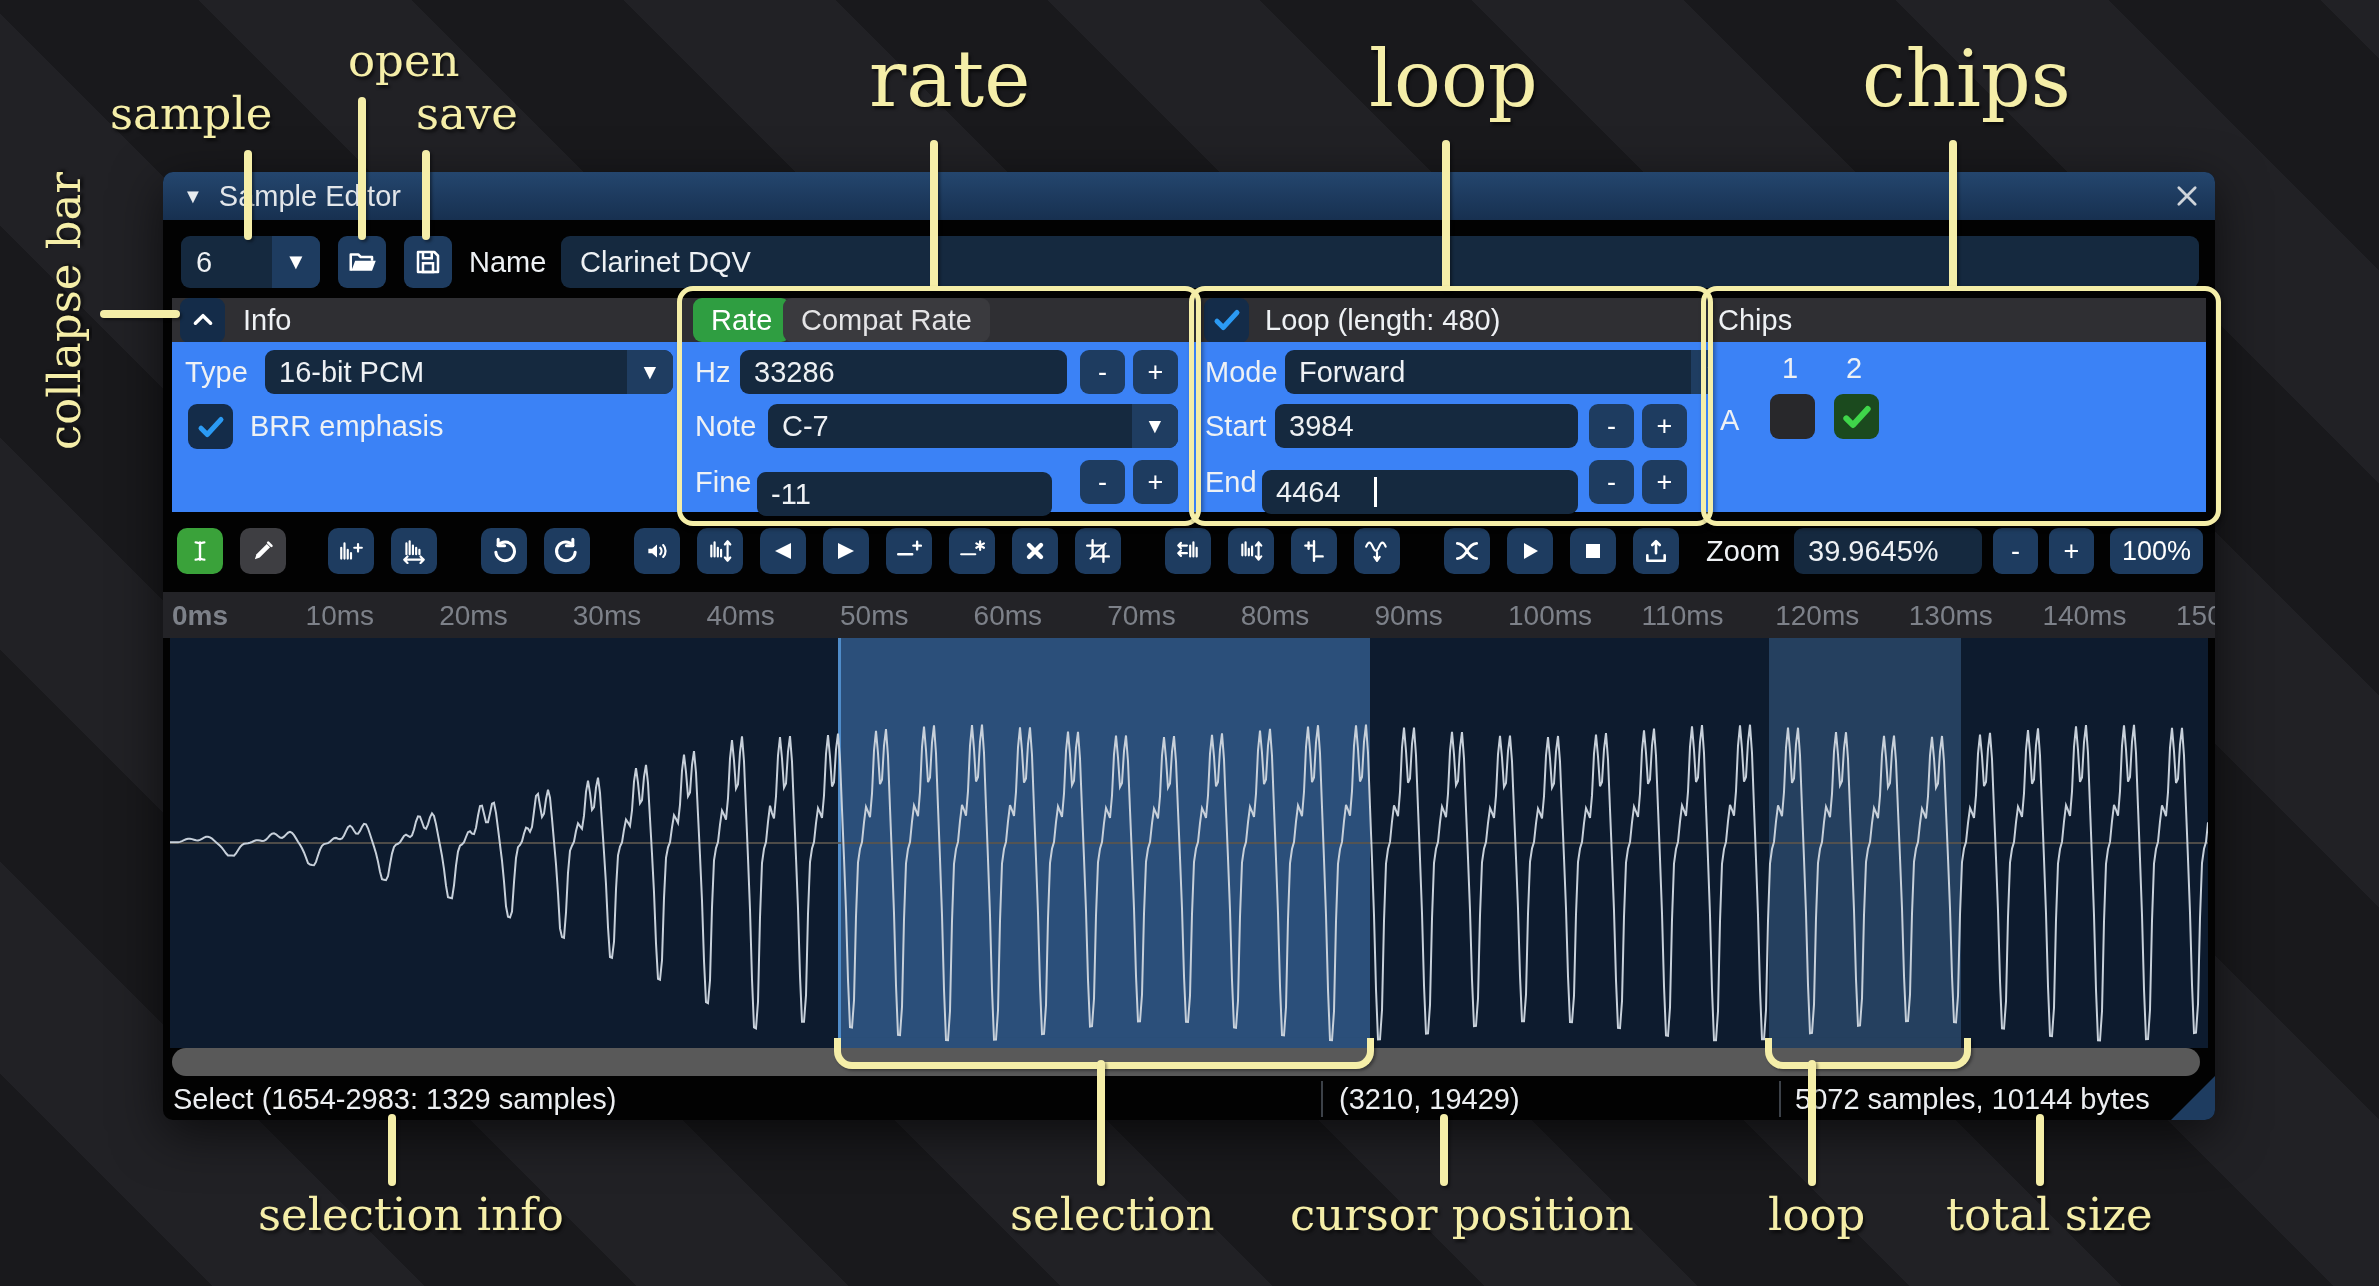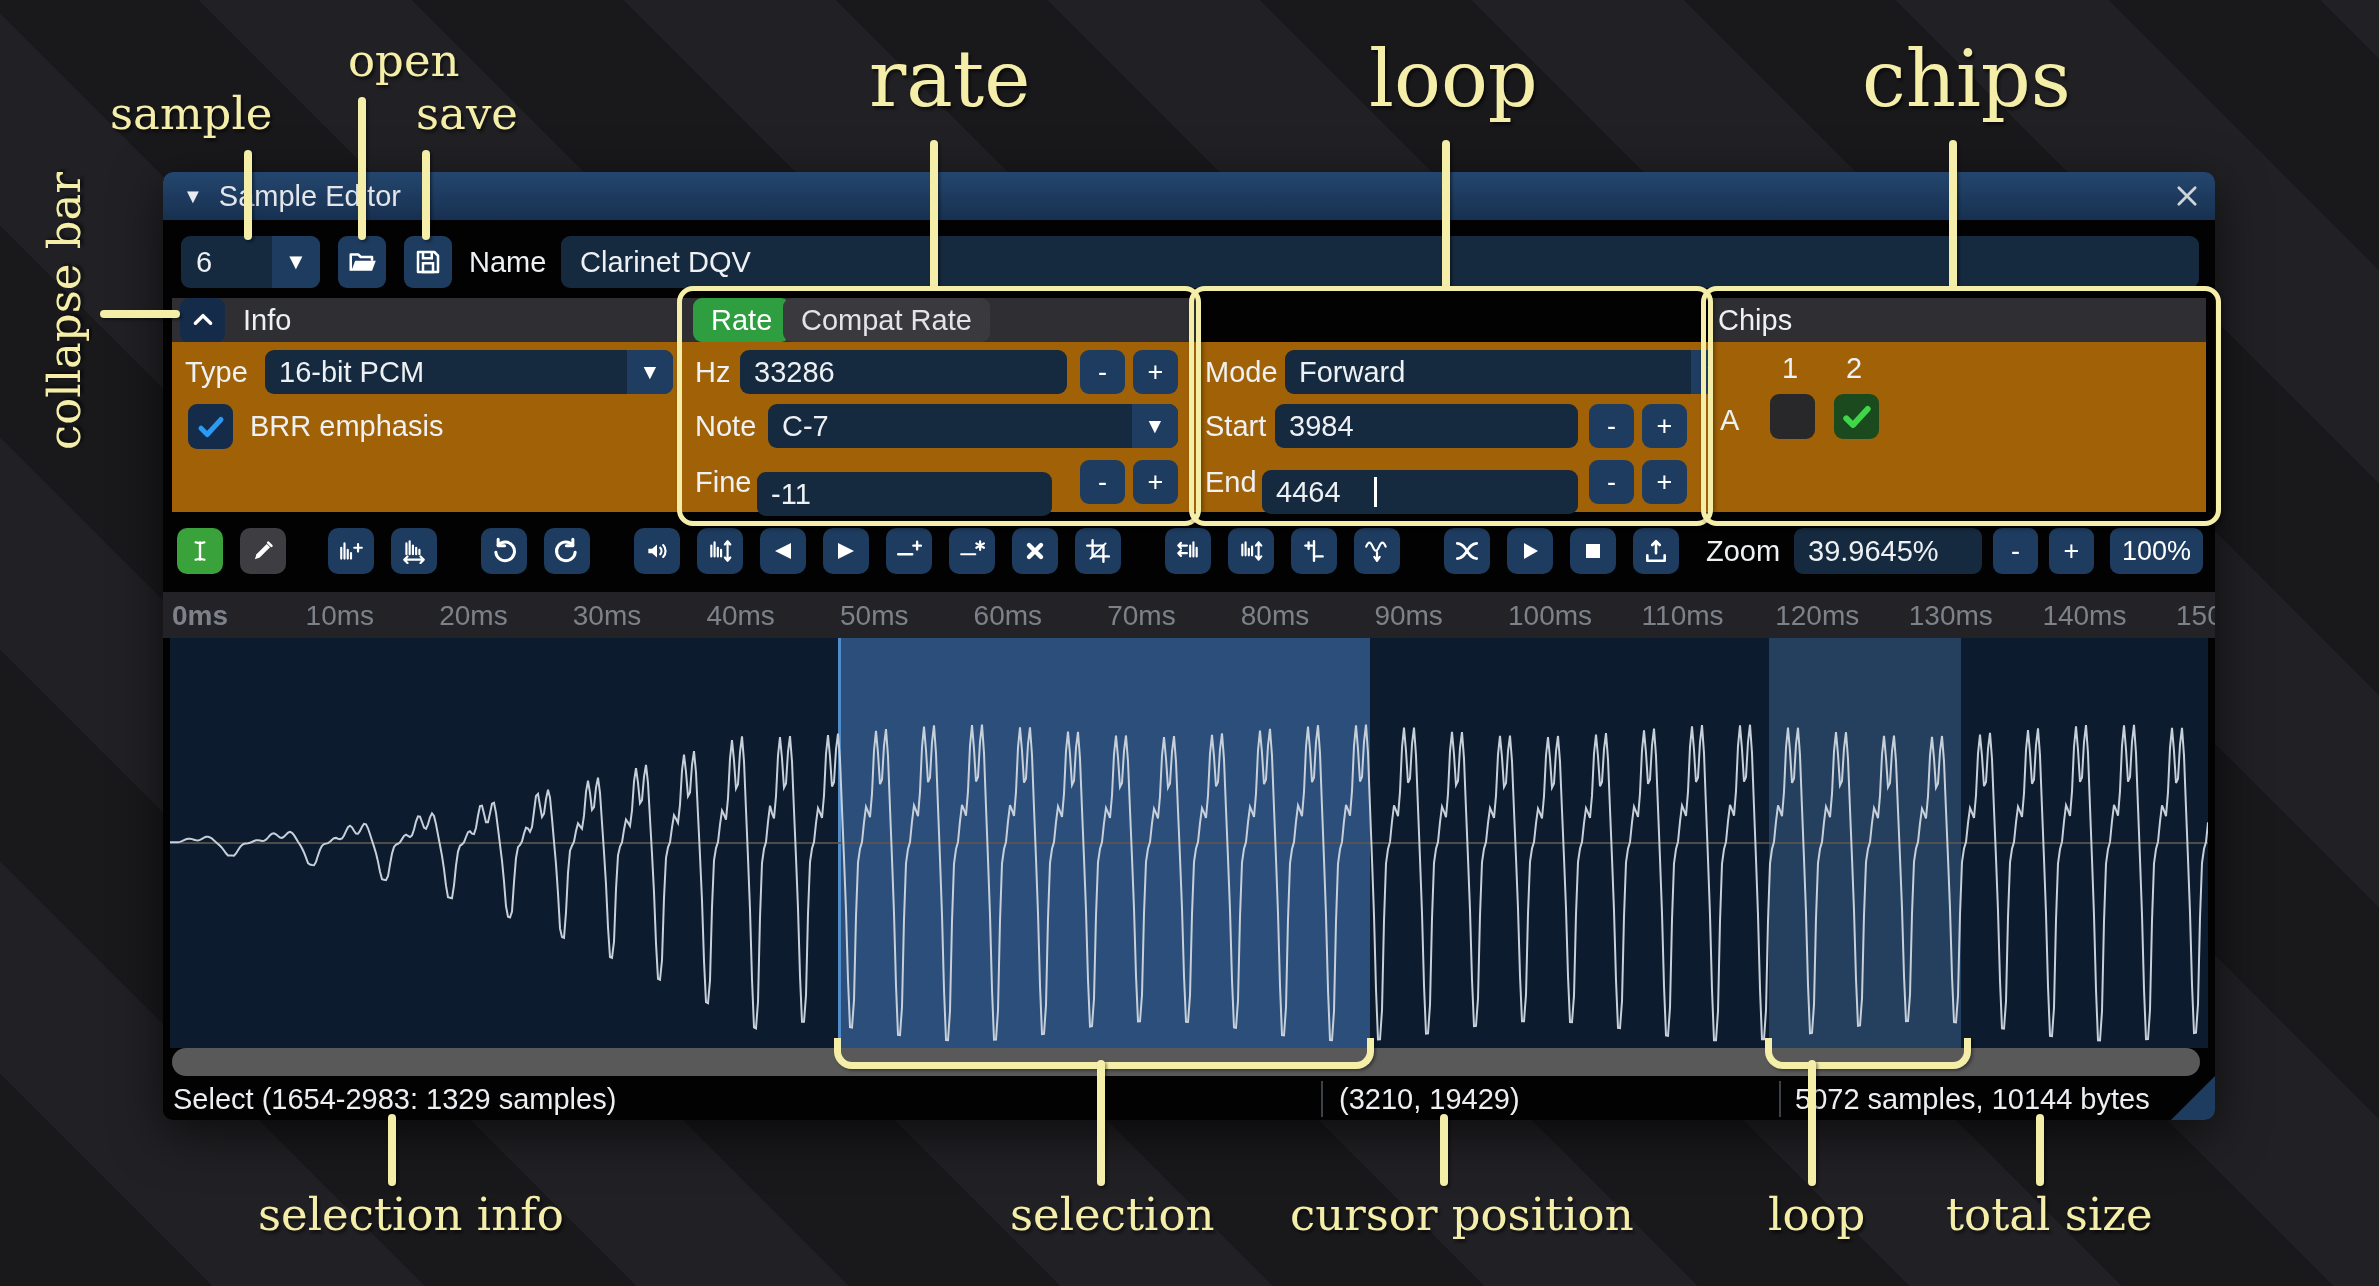--- a/index.html
+++ b/index.html
@@ -34,21 +34,21 @@
   .dd .arr{width:48px;height:52px;background:#1e3c60;border-radius:0 9px 9px 0;
            display:flex;align-items:center;justify-content:center;color:#fff;font-size:22px;}
   .field{padding-left:19px;}
   .sqbtn{position:absolute;width:48px;height:52px;background:#1e3c60;border-radius:9px;
          display:flex;align-items:center;justify-content:center;}
   .lbl{position:absolute;color:#eef1f4;font-size:29px;line-height:52px;height:52px;}
   
   .panel{position:absolute;top:126px;height:214px;}
   .phead{position:absolute;left:0;top:0;width:100%;height:44px;background:#2f2f33;
          display:flex;align-items:center;}
-  .pbody{position:absolute;left:0;top:44px;width:100%;height:170px;background:#a16207;}
+  .pbody{position:absolute;left:0;top:44px;width:100%;height:170px;background:#3b82f6;}
   .phead .ptitle{color:#eef1f4;font-size:29px;}
   .prow{position:absolute;height:44px;}
   .prow .lbl2{position:absolute;color:#eef1f4;font-size:29px;line-height:44px;}
   .dd2,.field2{background:#15293f;border-radius:9px;color:#eef1f4;font-size:29px;
                position:absolute;height:44px;display:flex;align-items:center;box-sizing:border-box;gap:30px;}
   .dd2 .val{padding-left:14px;flex:1;}
   .dd2 .arr{width:46px;height:44px;background:#1f3d61;border-radius:0 9px 9px 0;
             display:flex;align-items:center;justify-content:center;color:#fff;font-size:21px;}
   .field2{padding-left:14px;}
   .pm{position:absolute;width:45px;height:44px;background:#1e3c60;border-radius:9px;color:#fff;
@@ -174,20 +174,28 @@
         <div class="field2" style="left:73px;width:295px;margin-top:12px;">
           <span>-11</span>
         </div>
         <div class="pm" style="left:396px;">-</div>
         <div class="pm" style="left:449px;">+</div>
       </div>
     </div>
   </div>
 
   <div class="panel" style="left:1033px;width:512px;">
+    <div class="phead">
+      <div class="chk" style="position:relative;left:8px;">
+        <svg class="ic" width="30" height="30" viewBox="0 0 24 24">
+          <path d="M4 13l5 5L20 6" fill="none" stroke="#2b9af3" stroke-width="4" stroke-linecap="round" stroke-linejoin="round"></path>
+        </svg>
+      </div>
+      <span class="ptitle" style="margin-left:24px;">Loop (length: 480)</span>
+    </div>
     <div class="pbody">
       <div class="prow" style="left:0;top:8px;width:100%;">
         <span class="lbl2" style="left:9px;">Mode</span>
         <div class="dd2" style="left:89px;width:452px;">
           <span class="val">Forward</span>
           <span class="arr">▼</span>
         </div>
       </div>
       <div class="prow" style="left:0;top:62px;width:100%;">
         <span class="lbl2" style="left:9px;">Start</span>

